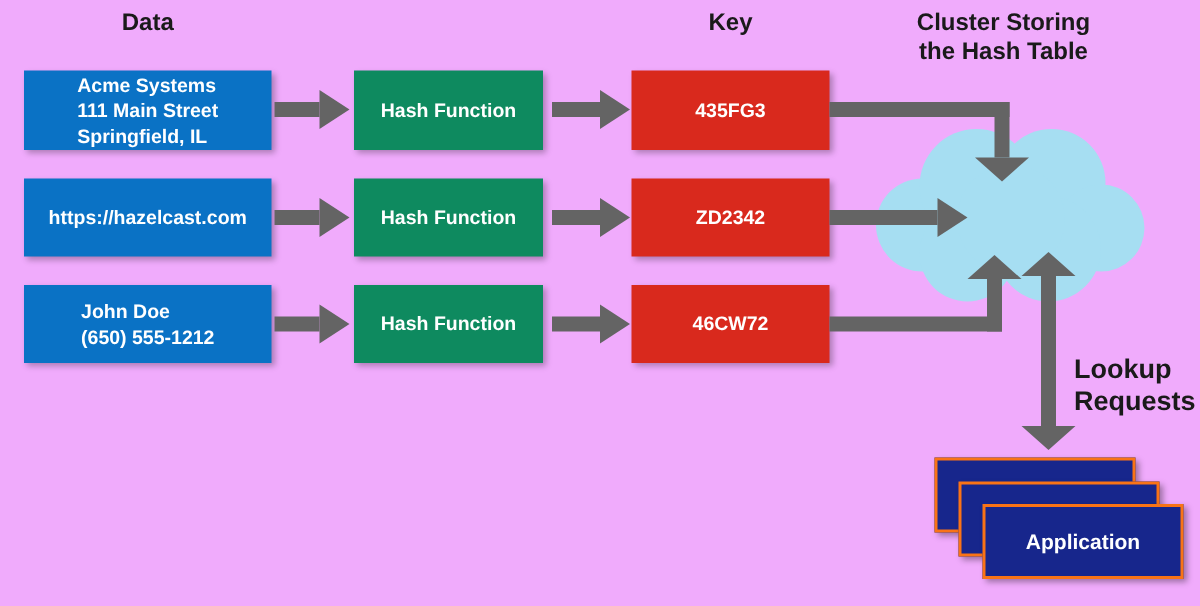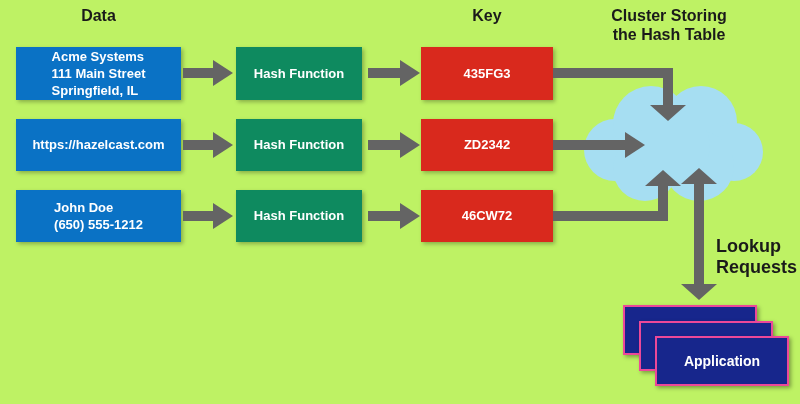--- a/index.html
+++ b/index.html
@@ -1,20 +1,20 @@
 <!DOCTYPE html>
 <html><head>
 <meta charset="utf-8">
 <style>
   html, body { margin: 0; padding: 0; background: #ffffff; }
   #canvas {
     position: relative;
     width: 800px;
     height: 404px;
-    background: #bef264;
+    background: #f0abfc;
     font-family: "Liberation Sans", sans-serif;
     overflow: hidden;
   }
   .hdr {
     position: absolute;
     font-size: 16px;
     font-weight: bold;
     color: #1a1a1a;
     text-align: center;
     white-space: pre-line;
@@ -47,21 +47,21 @@
   .head-down  { border-left: 18px solid transparent; border-right: 18px solid transparent; border-top: 16px solid #646464; }
   .head-up    { border-left: 18px solid transparent; border-right: 18px solid transparent; border-bottom: 16px solid #646464; }
 
   .cloud-wrap { position: absolute; left: 583px; top: 84px; width: 182px; height: 120px; }
 
   .app-box {
     position: absolute;
     width: 134px;
     height: 50px;
     background: #17268c;
-    border: 2px solid #ec4899;
+    border: 2px solid #f97316;
     box-sizing: border-box;
     box-shadow: 2px 2px 4px rgba(0,0,0,0.35);
     display: flex;
     align-items: center;
     justify-content: center;
     color: #ffffff;
     font-weight: bold;
     font-size: 14px;
   }
   .lookup-label {

